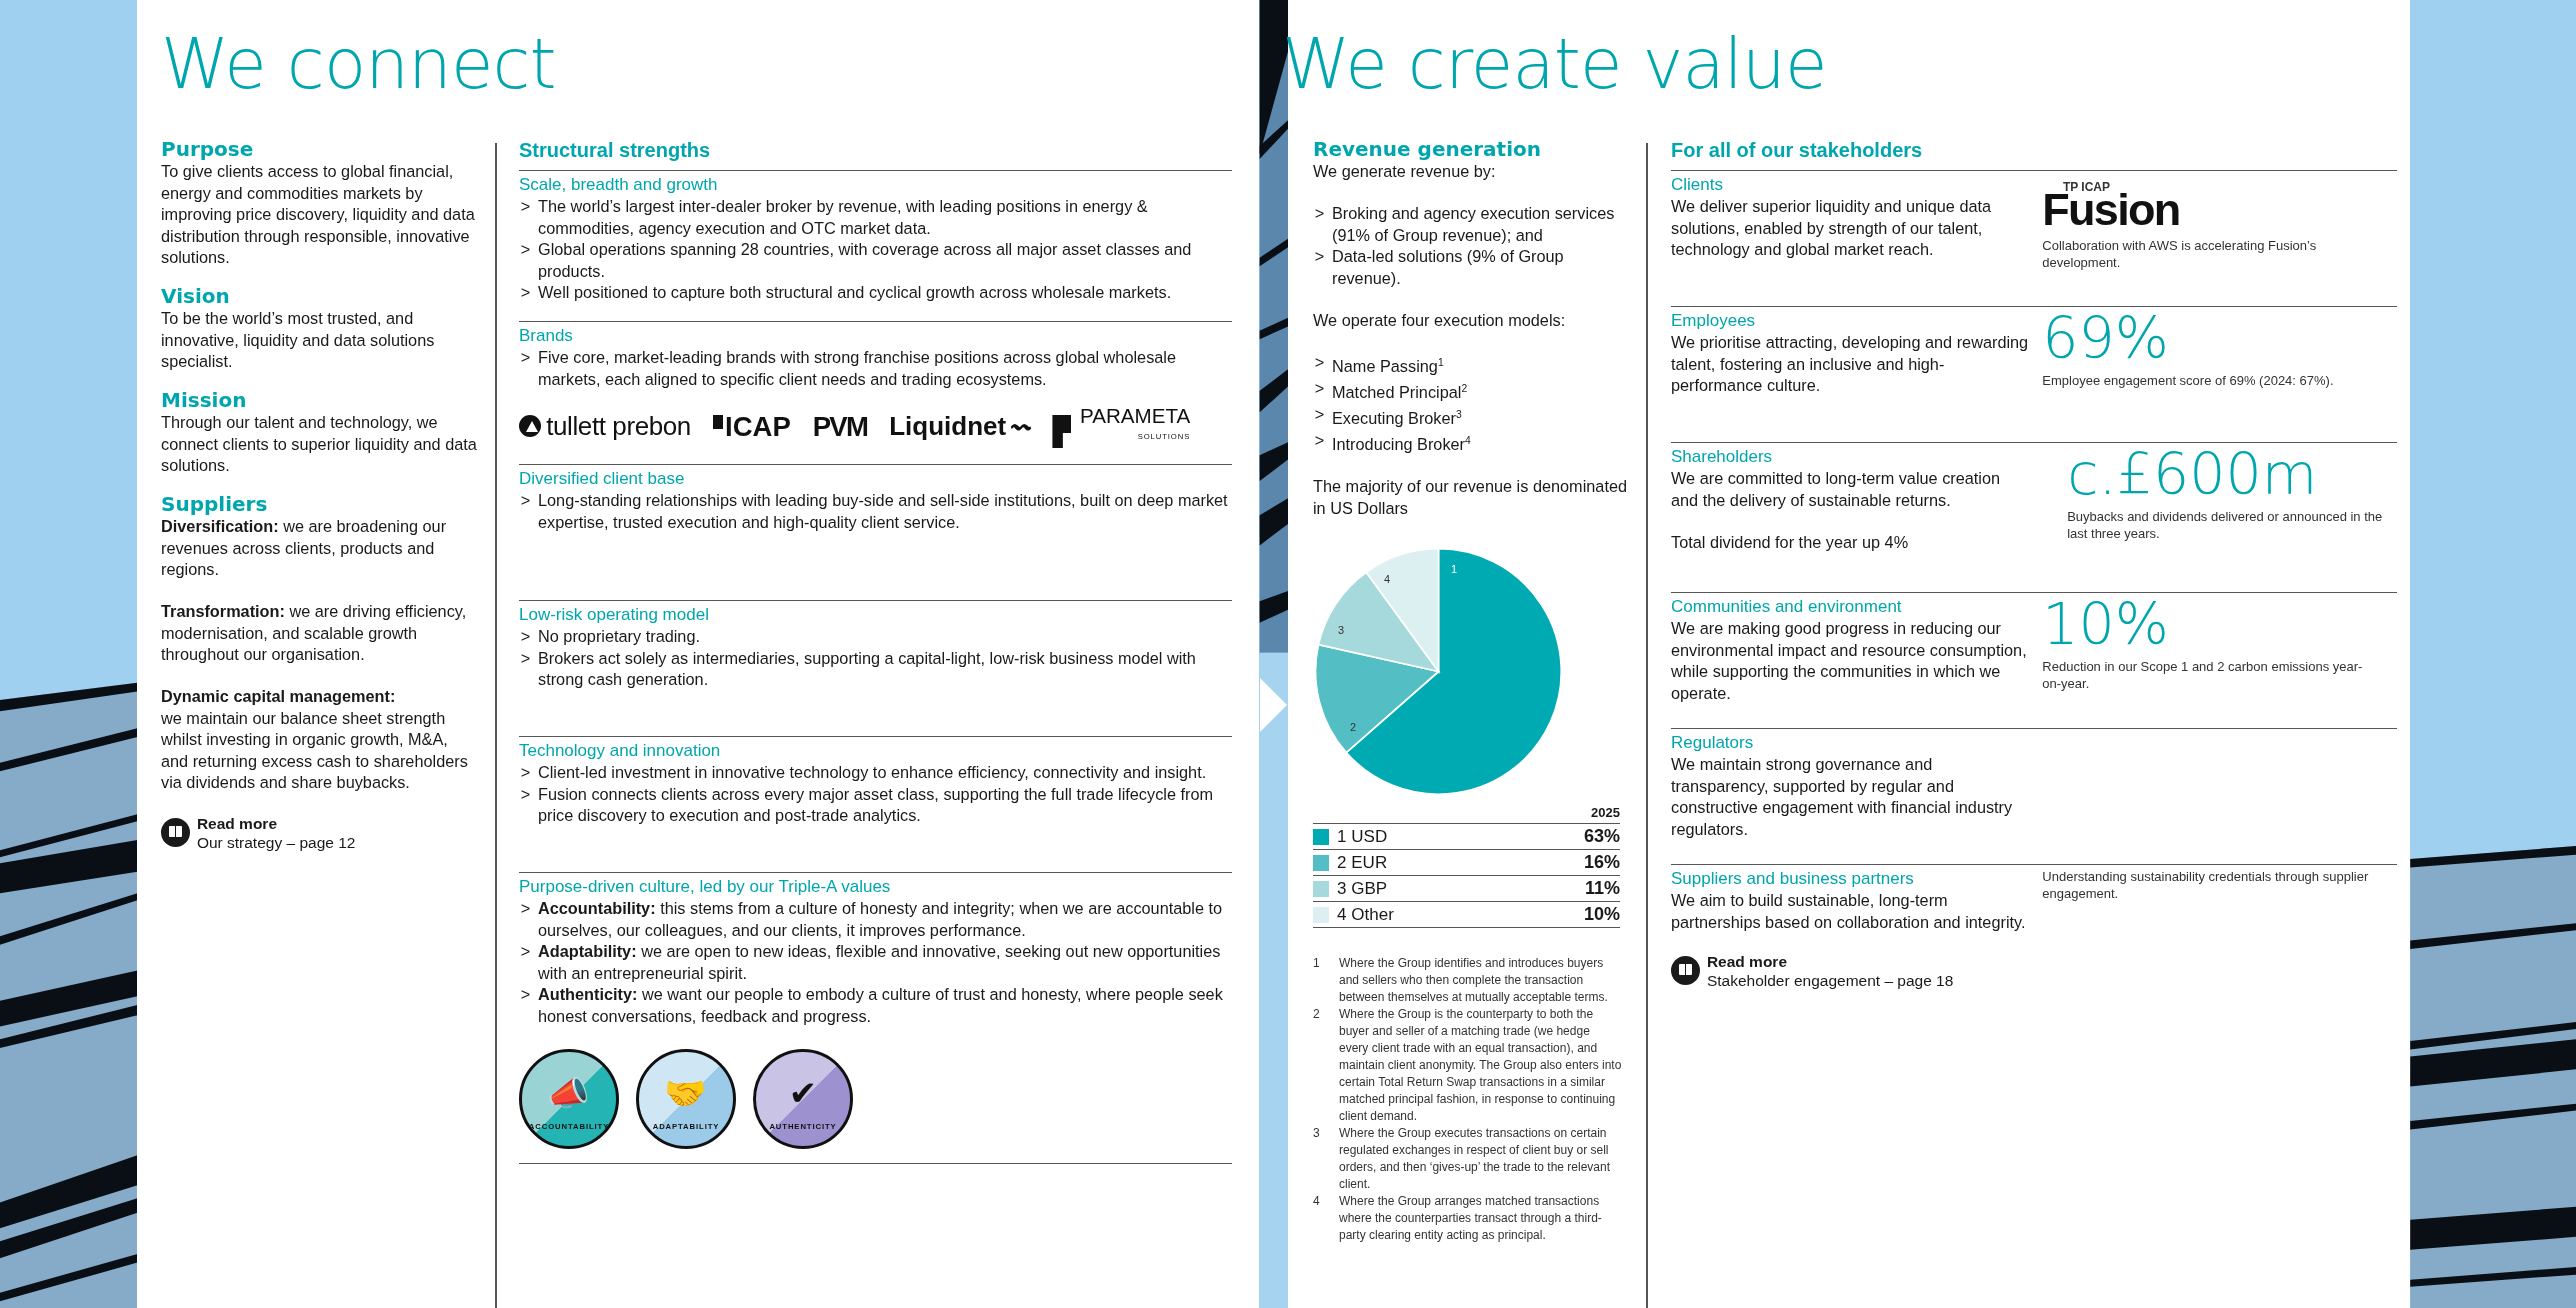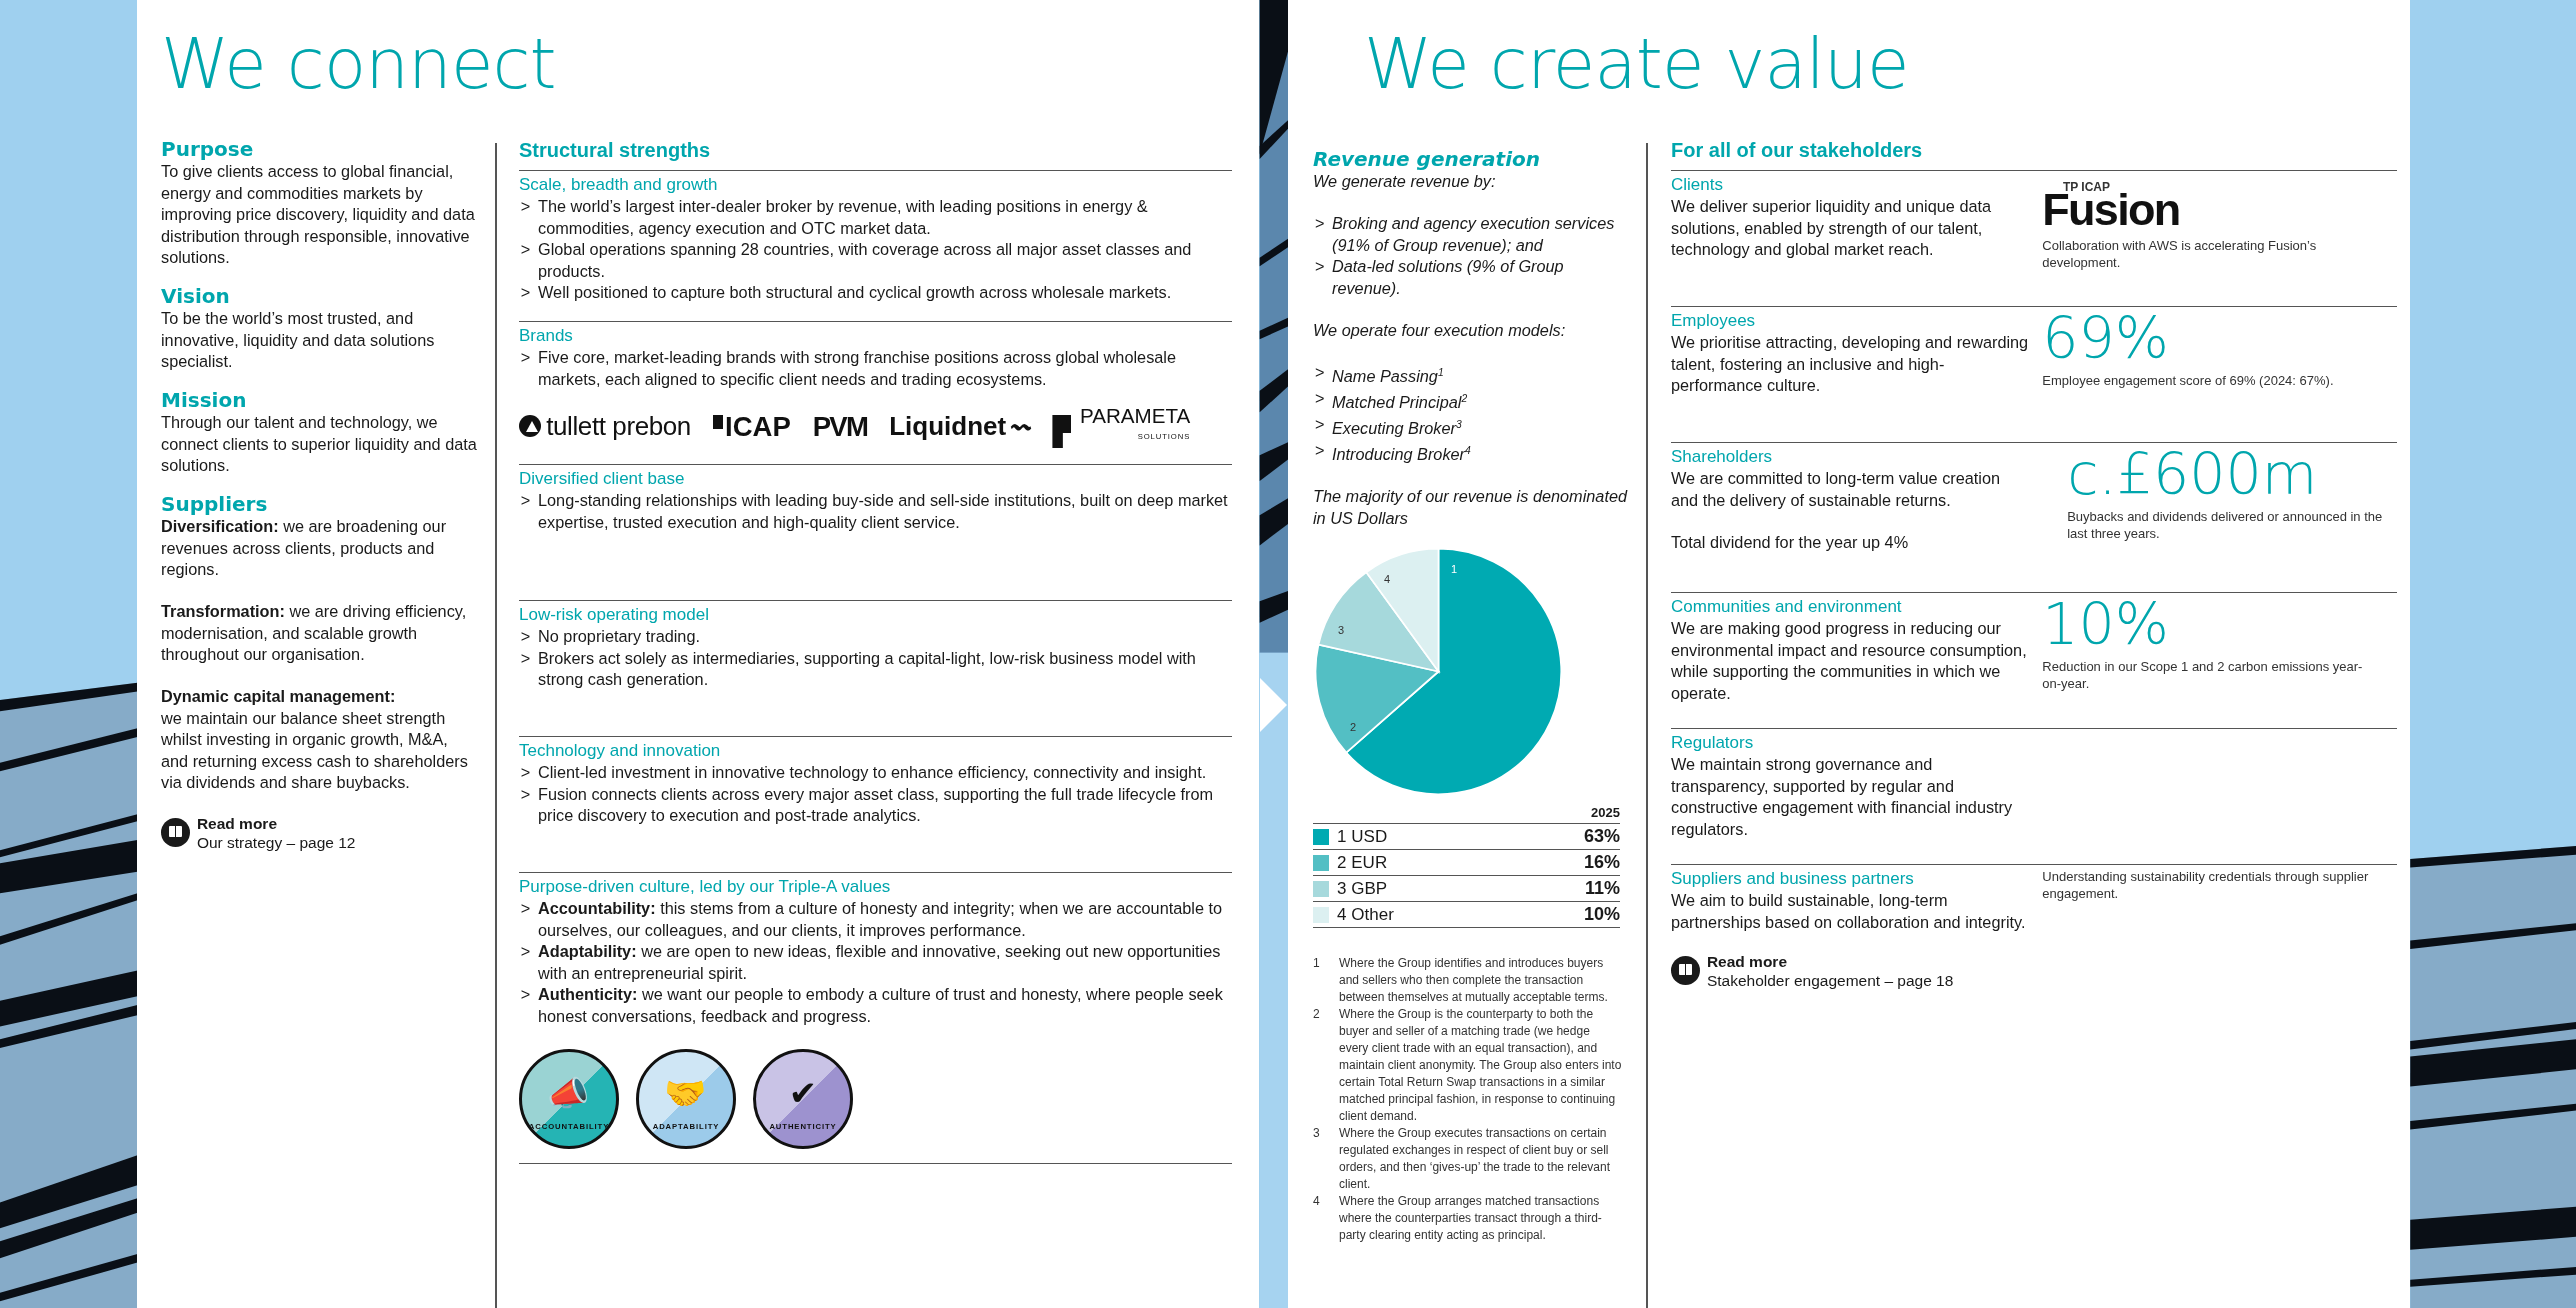--- a/index.html
+++ b/index.html
@@ -79,21 +79,21 @@
   }
   .badge .ring-label {
     position: absolute; bottom: 8.6px; left: 0; right: 0; text-align: center; font-size: 7.7px; font-weight: 700; letter-spacing: 0.9px; color: #111;
   }
   .badge .glyph { font-size: 34px; color: #111; margin-top: -12px; }
   .badge.acc { background: linear-gradient(135deg, #9ad3d3 0 50%, #25b4b4 50% 100%); }
   .badge.ada { background: linear-gradient(135deg, #cfe6f5 0 50%, #9ccbea 50% 100%); }
   .badge.aut { background: linear-gradient(135deg, #c9c3e6 0 50%, #9d92cf 50% 100%); }
 
   
-  .col-rev { position: absolute; left: 1313px; top: 147px; width: 318px; font-size: 16.3px; line-height: 21.5px; font-style: italic; }
+  .col-rev { position: absolute; left: 1313px; top: 137px; width: 318px; font-size: 16.3px; line-height: 21.5px; }
   .col-rev h3 { color: #00a6ad; font-size: 20px; font-weight: 700; line-height: 24px; font-family: "DejaVu Sans", sans-serif; }
   .col-rev p { margin-bottom: 20.6px; }
   .col-rev .bullets { margin-bottom: 20.6px; }
   .col-rev sup { font-size: 10.3px; }
 
   .pie-wrap { position: absolute; left: 1314px; top: 547px; width: 249px; height: 249px; }
   .pie-label { position: absolute; font-size: 11px; color: #333; }
   .legend { position: absolute; left: 1313px; top: 805px; width: 307px; }
   .legend .yr { text-align: right; font-size: 13px; font-weight: 700; padding-bottom: 3.4px; border-bottom: 1.7px solid #555; }
   .legend .lrow { display: flex; align-items: center; height: 26px; border-bottom: 1.7px solid #555; font-size: 17px; }
@@ -270,21 +270,21 @@
       </div>
       <div class="badge aut">
         <span class="glyph">✔</span>
           <span class="ring-label">AUTHENTICITY</span>
       </div>
     </div>
     <div class="hrule"></div>
   </div>
 </div>
 
-<div class="big-title" style="left:1364px; top:24px;">We create value</div>
+<div class="big-title" style="left:1282px; top:24px;">We create value</div>
 
 <div class="vline" style="left:1646px; top:143px; height:1166px;"></div>
 
 <div class="col-rev">
   <h3>Revenue generation</h3>
   <p>We generate revenue by:</p>
   <ul class="bullets">
     <li>Broking and agency execution services (91% of Group revenue); and</li>
     <li>Data-led solutions (9% of Group revenue).</li>
   </ul>

